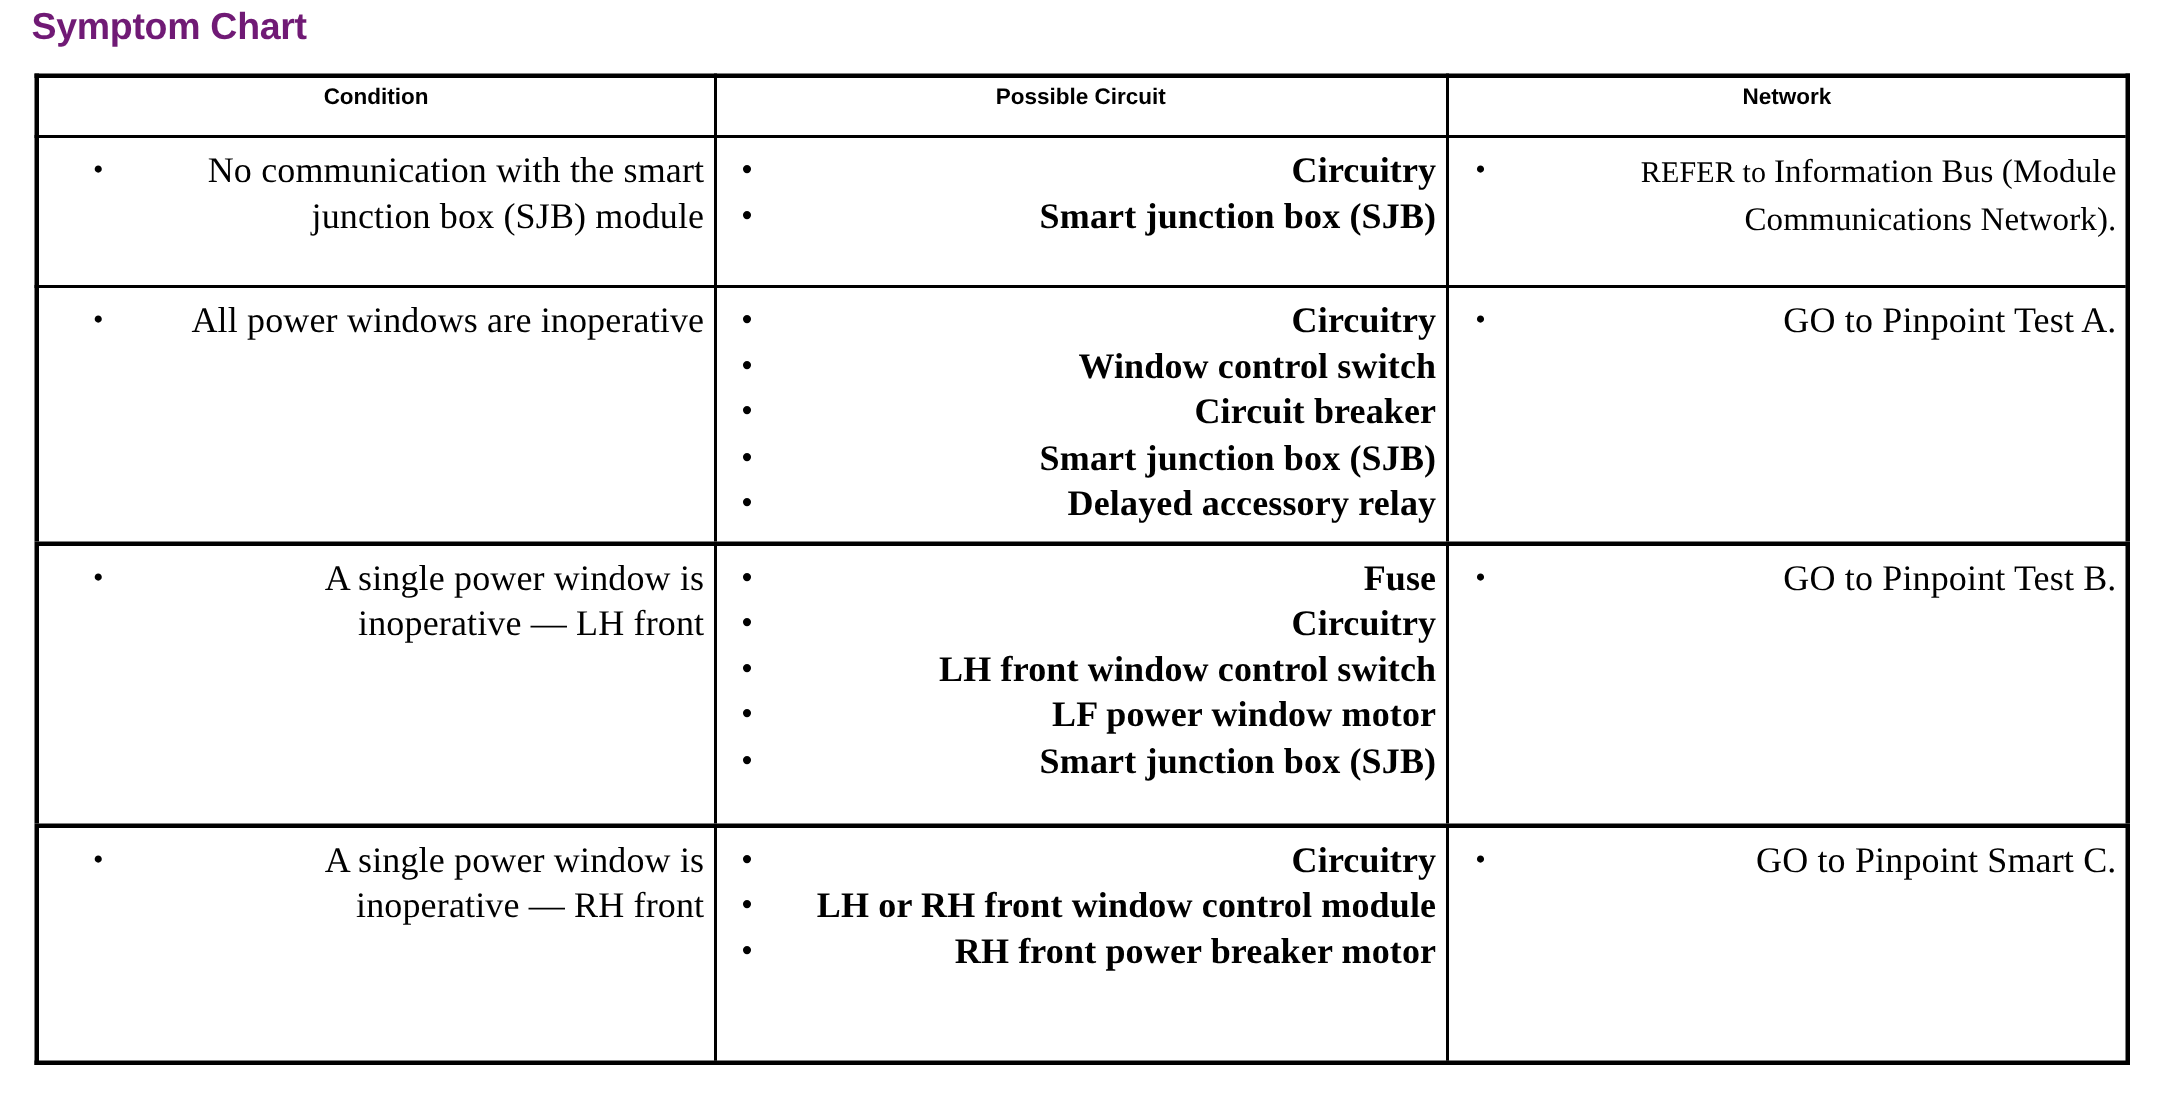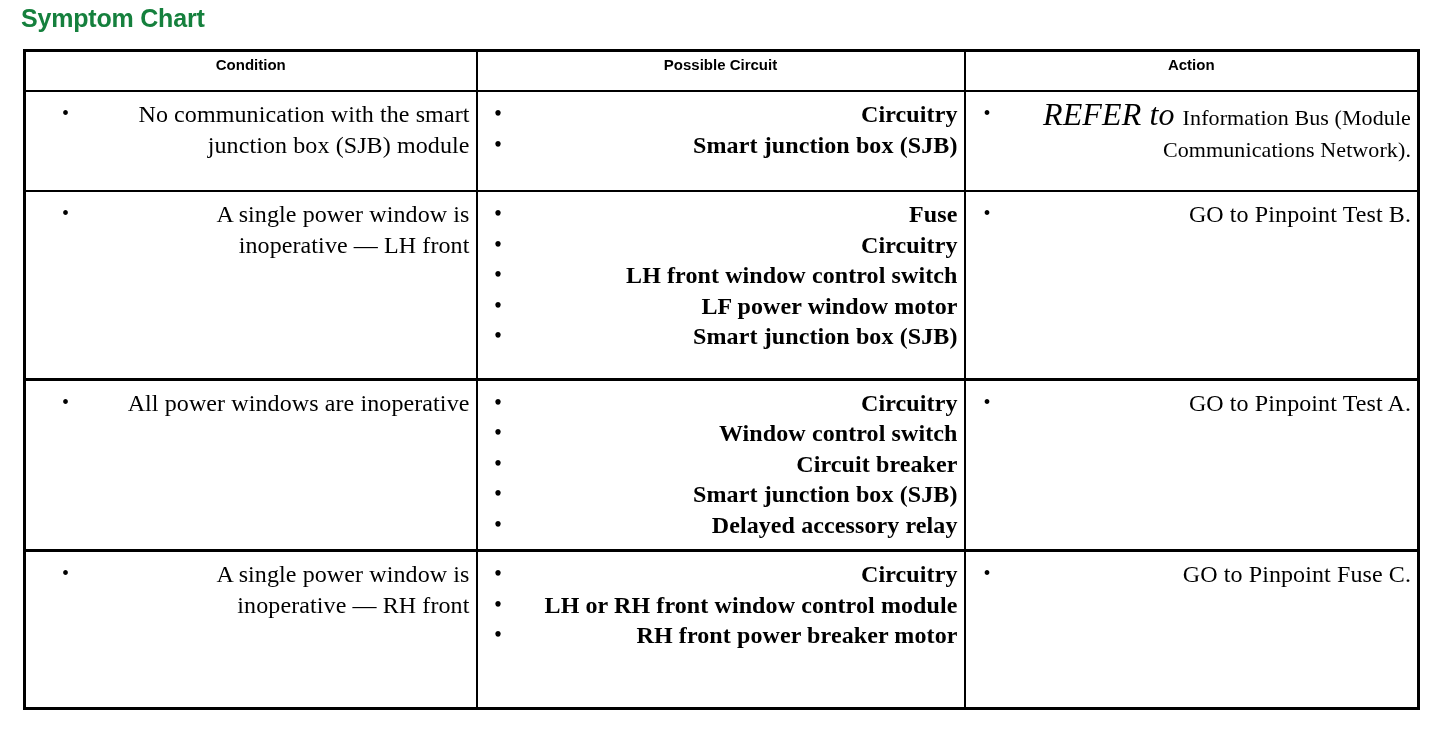--- a/index.html
+++ b/index.html
@@ -24,21 +24,21 @@
 
   .page-title {
     position: absolute;
     left: 21px;
     top: 3px;
     font-family: "Liberation Sans", sans-serif;
     font-weight: bold;
     font-size: 25px;
     line-height: 30px;
     letter-spacing: -0.2px;
-    color: #15803d;
+    color: #701a75;
     white-space: nowrap;
   }
 
   .symptom-table {
     position: absolute;
     left: 23px;
     top: 49px;
     width: 1397px;
     border-collapse: collapse;
     table-layout: fixed;
@@ -106,21 +106,21 @@
   }
 
   
   td.action-cell ul.bullets > li { padding-left: 58px; }
   td.action-cell ul.bullets > li::before { left: 18px; }
 
   td.sources-cell ul.bullets > li { padding-left: 56px; font-weight: bold; }
   td.sources-cell ul.bullets > li::before { left: 17px; }
 
   
-  .refer-lead { font-size: 32px; font-style: italic; }
+  .refer-lead { font-size: 20px; }
   .refer-ref  { font-size: 22px; letter-spacing: 0.1px; }
 
   .row-h1 { height: 100px; }
   .row-h2 { height: 155px; }
   .row-h3 { height: 188px; }
   .row-h4 { height: 158px; padding-left: 24px; }
 </style>
 </head>
 <body>
 
@@ -131,21 +131,21 @@
   <table class="symptom-table">
     <colgroup>
       <col class="c-condition">
       <col class="c-sources">
       <col class="c-action">
     </colgroup>
     <thead>
       <tr>
         <th>Condition</th>
         <th>Possible Circuit</th>
-        <th>Action</th>
+        <th>Network</th>
       </tr>
     </thead>
     <tbody>
 
       <tr class="rule-thin row-h1">
         <td class="condition-cell">
           <div class="cell">
             <ul class="bullets">
               <li>No communication with the smart junction box (SJB) module</li>
             </ul>
@@ -156,48 +156,20 @@
             <ul class="bullets">
               <li>Circuitry</li>
               <li>Smart junction box (SJB)</li>
             </ul>
           </div>
         </td>
         <td class="action-cell">
           <div class="cell">
             <ul class="bullets">
               <li><span class="refer-lead">REFER to </span><span class="refer-ref">Information Bus (Module Communications Network).</span></li>
-            </ul>
-          </div>
-        </td>
-      </tr>
-
-      <tr class="rule-thick row-h3">
-        <td class="condition-cell">
-          <div class="cell">
-            <ul class="bullets">
-              <li>A single power window is inoperative — LH front</li>
-            </ul>
-          </div>
-        </td>
-        <td class="sources-cell">
-          <div class="cell">
-            <ul class="bullets">
-              <li>Fuse</li>
-              <li>Circuitry</li>
-              <li>LH front window control switch</li>
-              <li>LF power window motor</li>
-              <li>Smart junction box (SJB)</li>
-            </ul>
-          </div>
-        </td>
-        <td class="action-cell">
-          <div class="cell">
-            <ul class="bullets">
-              <li>GO to Pinpoint Test B.</li>
             </ul>
           </div>
         </td>
       </tr>
 
       <tr class="rule-thick row-h2">
         <td class="condition-cell">
           <div class="cell">
             <ul class="bullets">
               <li>All power windows are inoperative</li>
@@ -217,41 +189,69 @@
         </td>
         <td class="action-cell">
           <div class="cell">
             <ul class="bullets">
               <li>GO to Pinpoint Test A.</li>
             </ul>
           </div>
         </td>
       </tr>
 
+      <tr class="rule-thick row-h3">
+        <td class="condition-cell">
+          <div class="cell">
+            <ul class="bullets">
+              <li>A single power window is inoperative — LH front</li>
+            </ul>
+          </div>
+        </td>
+        <td class="sources-cell">
+          <div class="cell">
+            <ul class="bullets">
+              <li>Fuse</li>
+              <li>Circuitry</li>
+              <li>LH front window control switch</li>
+              <li>LF power window motor</li>
+              <li>Smart junction box (SJB)</li>
+            </ul>
+          </div>
+        </td>
+        <td class="action-cell">
+          <div class="cell">
+            <ul class="bullets">
+              <li>GO to Pinpoint Test B.</li>
+            </ul>
+          </div>
+        </td>
+      </tr>
+
       <tr class="row-h4">
         <td class="condition-cell">
           <div class="cell">
             <ul class="bullets">
               <li>A single power window is inoperative — RH front</li>
             </ul>
           </div>
         </td>
         <td class="sources-cell">
           <div class="cell">
             <ul class="bullets">
               <li>Circuitry</li>
               <li>LH or RH front window control module</li>
               <li>RH front power breaker motor</li>
             </ul>
           </div>
         </td>
         <td class="action-cell">
           <div class="cell">
             <ul class="bullets">
-              <li>GO to Pinpoint Fuse C.</li>
+              <li>GO to Pinpoint Smart C.</li>
             </ul>
           </div>
         </td>
       </tr>
 
     </tbody>
   </table>
 
 </div>
 

